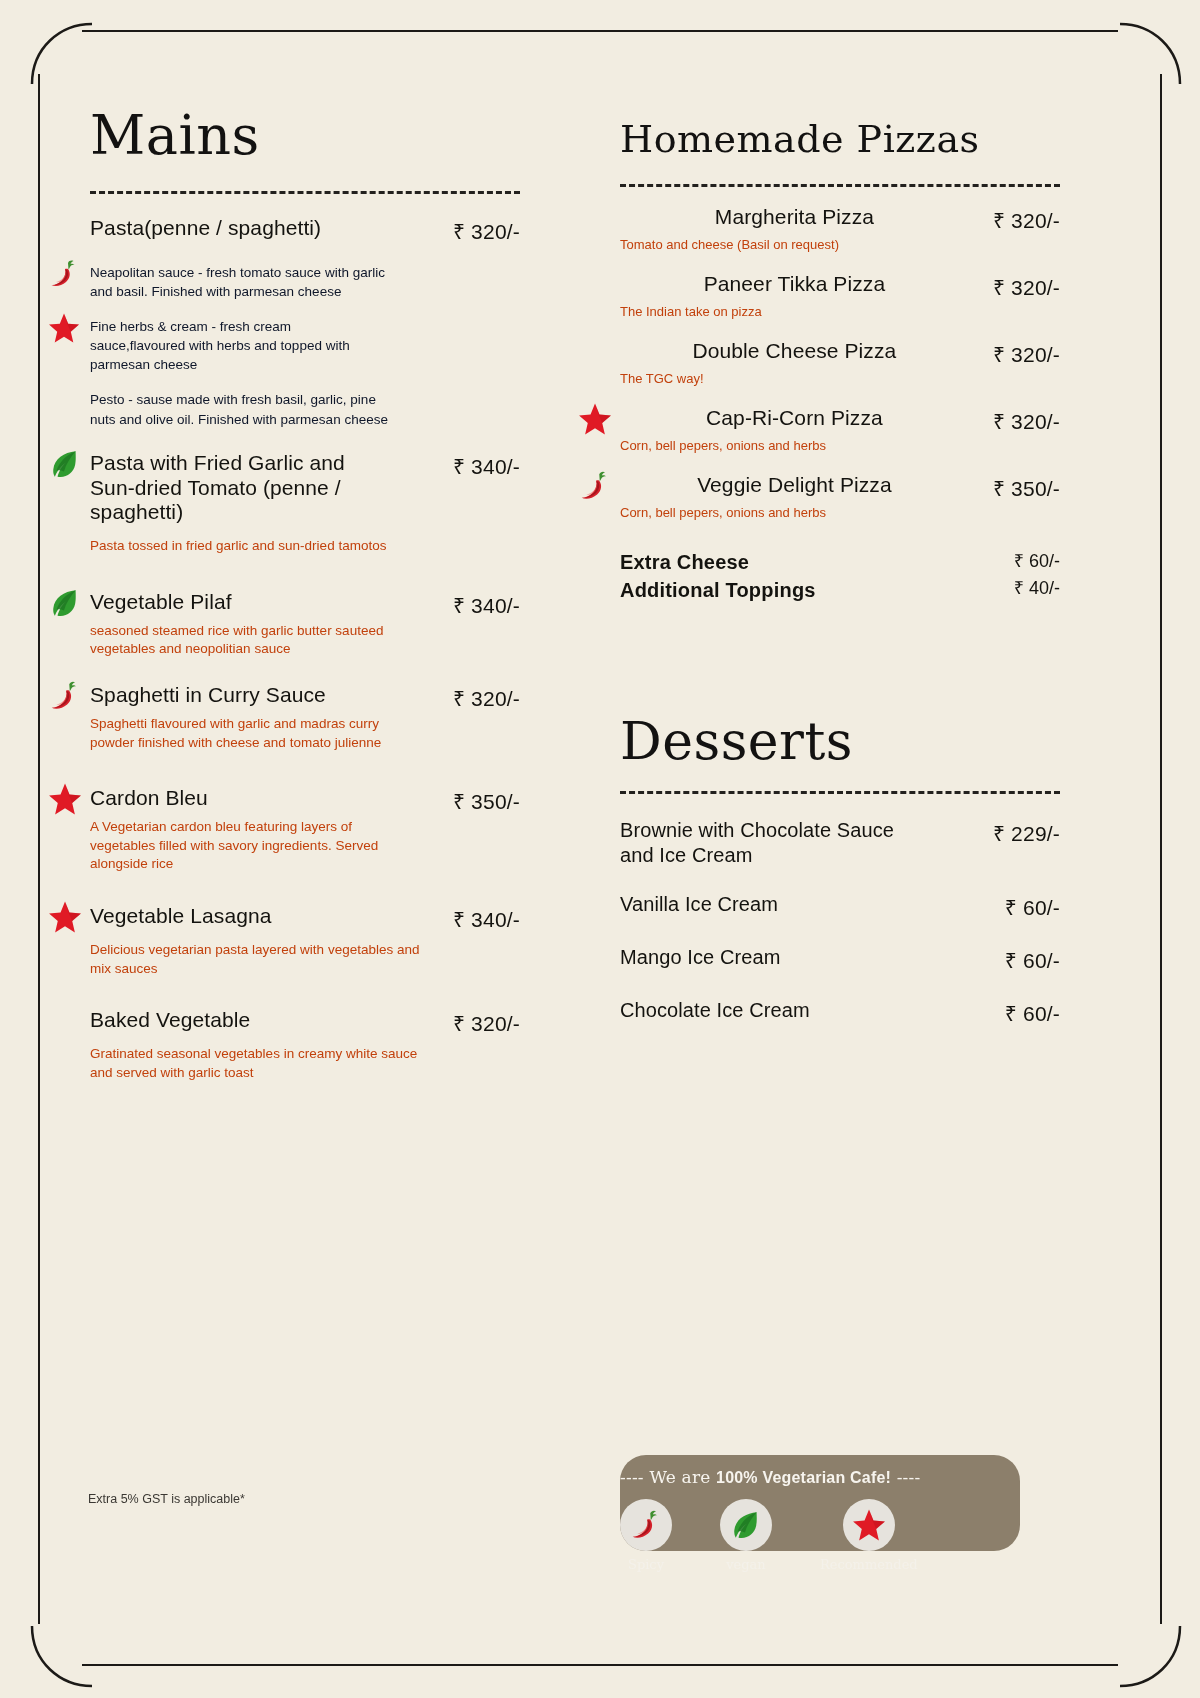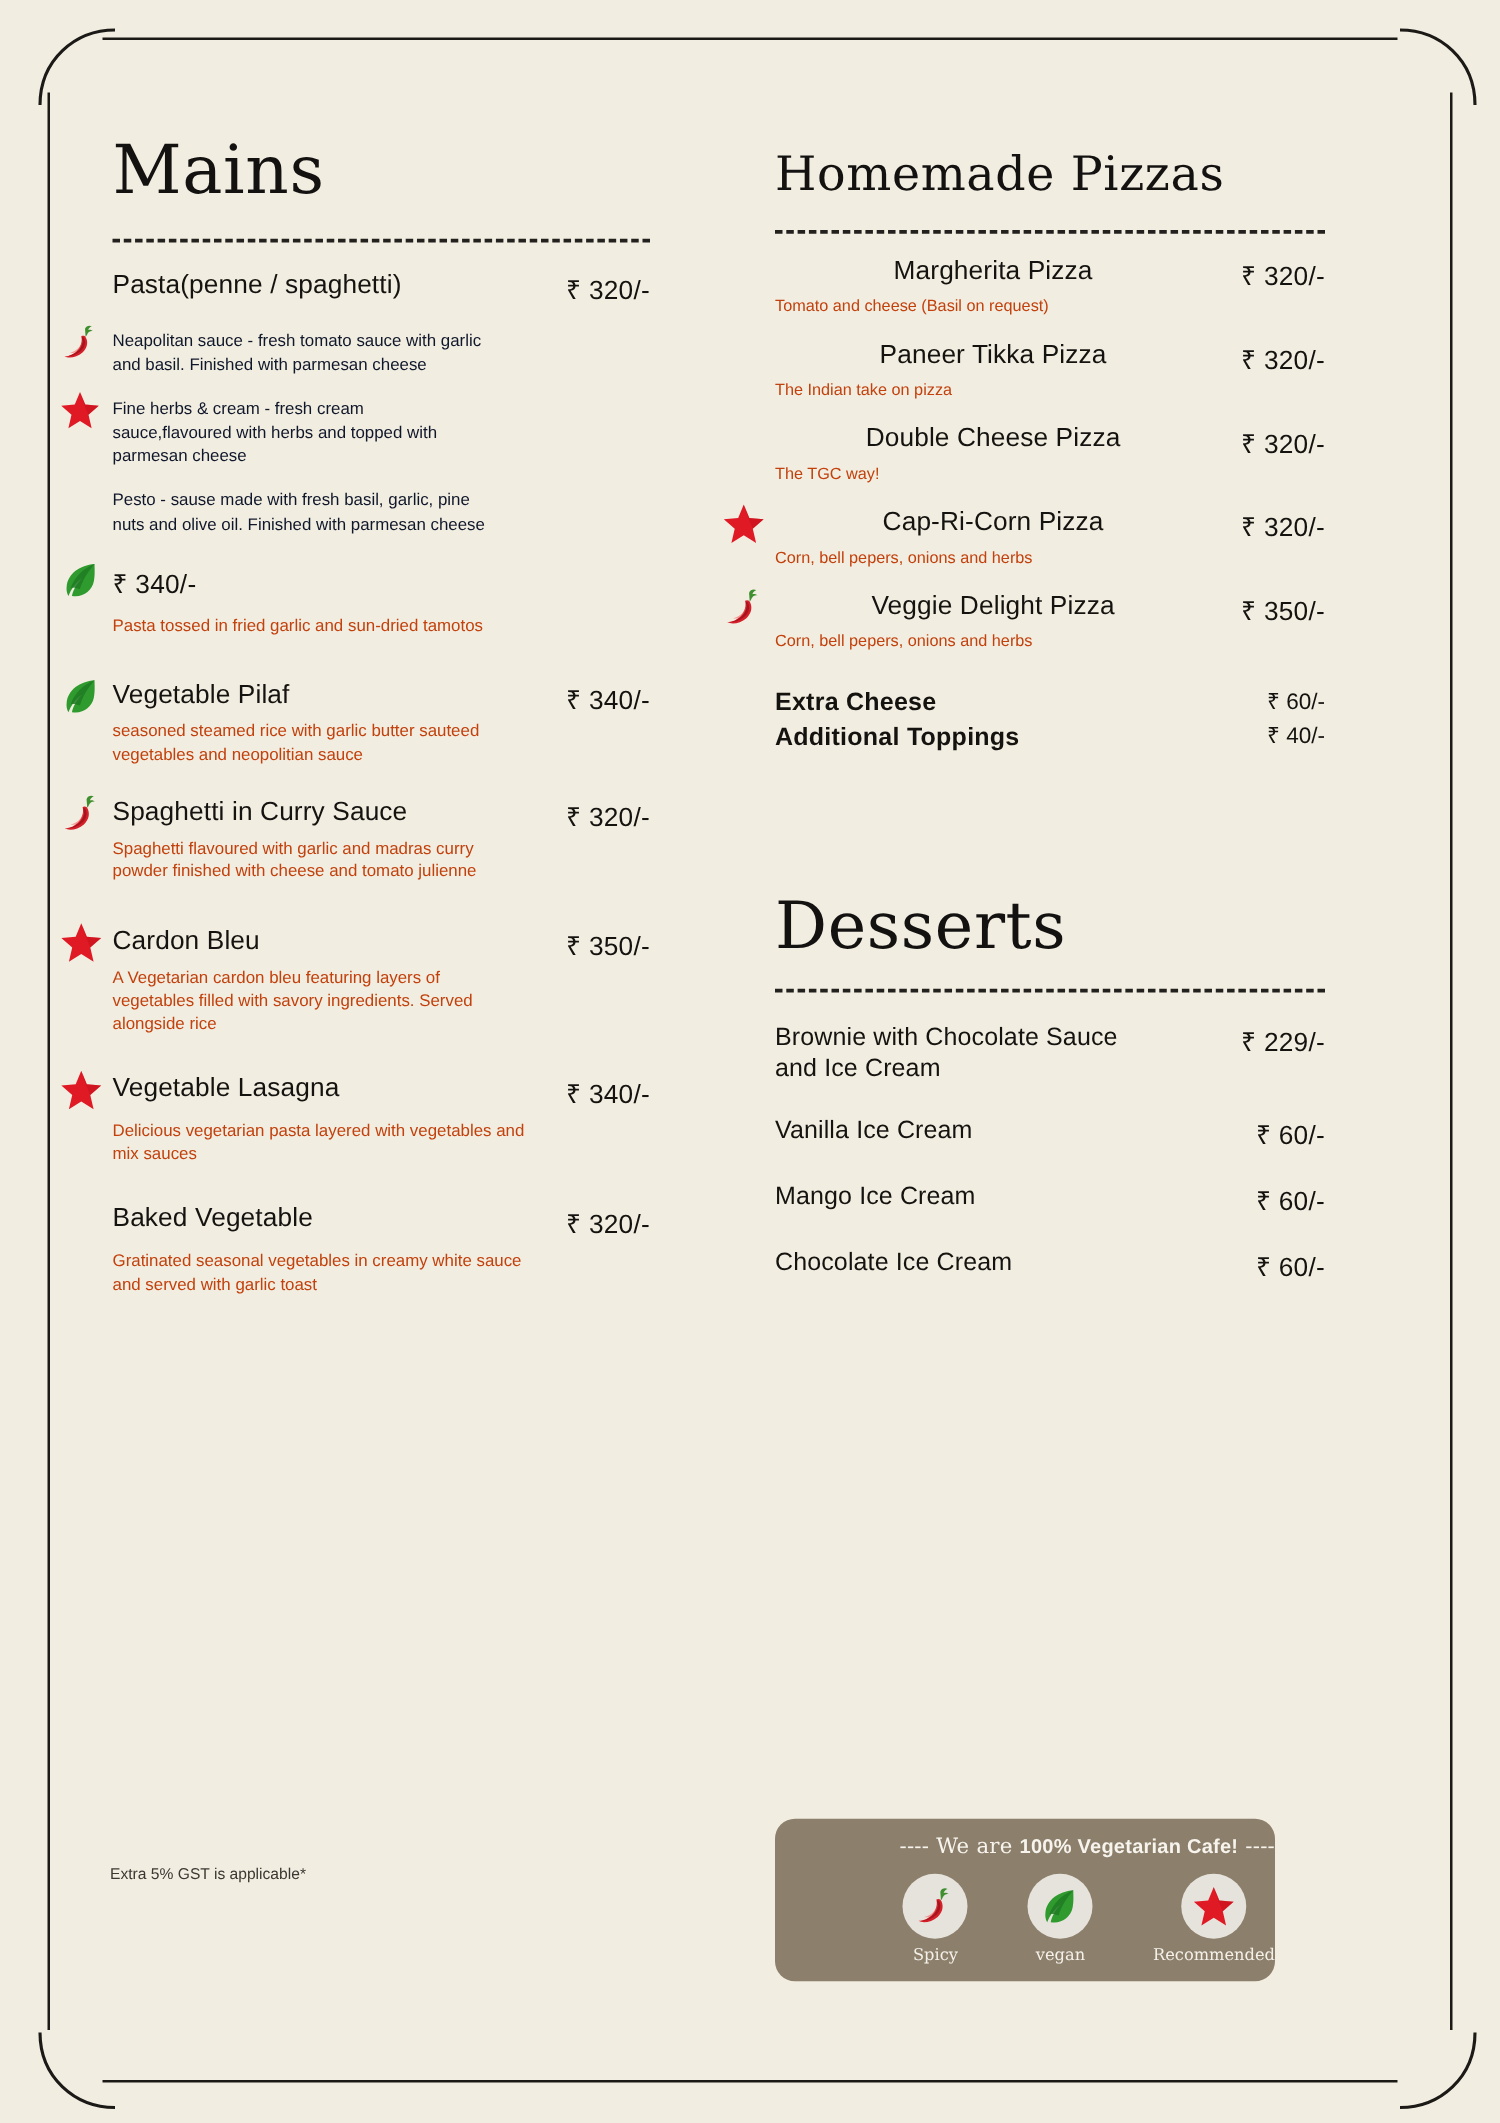--- a/index.html
+++ b/index.html
@@ -74,23 +74,23 @@
 
   .extra-block{margin-top:26px;display:flex;justify-content:space-between;}
   .extra-left div{font-size:20px;font-weight:bold;color:#14130f;line-height:1.42;letter-spacing:0.2px;}
   .extra-right div{font-size:18px;color:#14130f;line-height:1.55;text-align:right;white-space:nowrap;}
 
   .ds .item-name{font-size:20px;line-height:1.25;}
   .ds{margin-bottom:24px;}
 
   
   .badge{
-    position:absolute;left:620px;top:1455px;width:400px;height:130px;
-    background:#8c7f6b;border-radius:16px;
-    display:flex;flex-direction:column;align-items:flex-end;
+    position:absolute;left:620px;top:1455px;width:400px;height:96px;
+    background:#8c7f6b;border-radius:26px;
+    display:flex;flex-direction:column;align-items:flex-start;
     padding-top:12px;box-sizing:border-box;
   }
   .badge-title{
     color:#f7f4ee;font-family:"DejaVu Serif", serif;font-size:17px;
     letter-spacing:0.2px;white-space:nowrap;
   }
   .badge-title b{font-family:"Liberation Sans",sans-serif;font-weight:bold;font-size:16px;}
   .legend{display:flex;gap:48px;margin-top:12px;}
   .legend-item{display:flex;flex-direction:column;align-items:center;}
   .legend-circle{
@@ -186,20 +186,21 @@
       </div>
     </div>
 
     <div class="item" style="margin-top:22px">
       <span class="marker">
           <svg>
             <use href="#ic-leaf"></use>
           </svg>
         </span>
       <div class="item-row">
+        <div class="item-name" style="max-width:300px">Pasta  with Fried Garlic and Sun-dried Tomato (penne / spaghetti)</div>
         <div class="item-price">₹ 340/-</div>
       </div>
       <div class="item-desc" style="margin-top:12px">Pasta tossed in fried garlic and sun-dried tamotos</div>
     </div>
 
     <div class="item" style="margin-top:34px">
       <span class="marker">
           <svg>
             <use href="#ic-leaf"></use>
           </svg>

